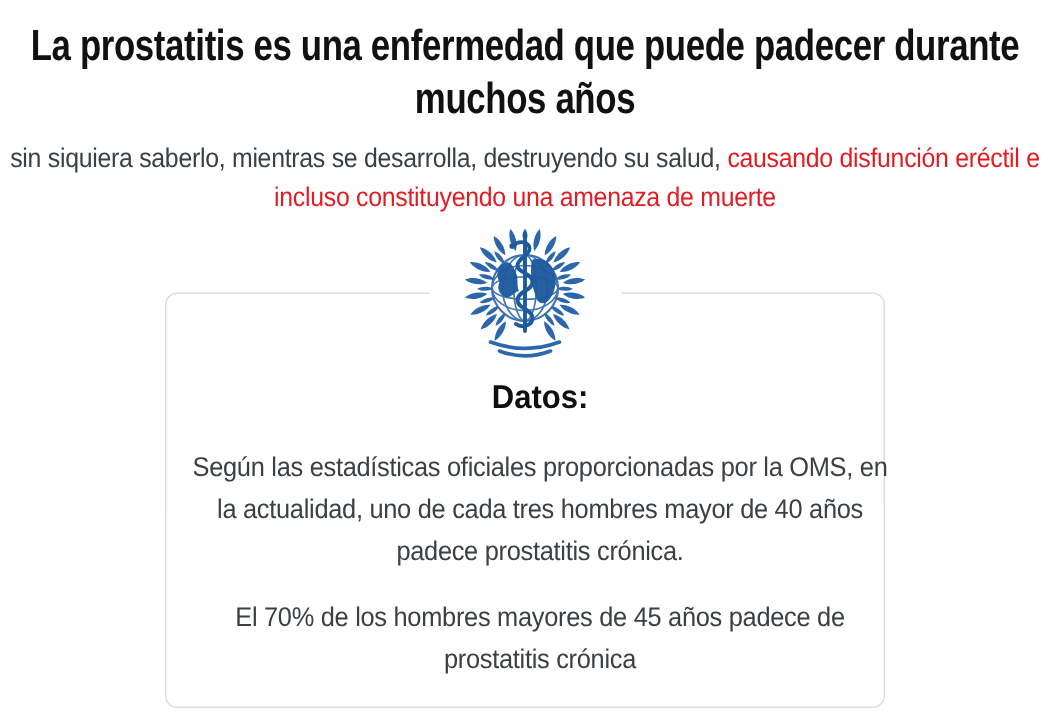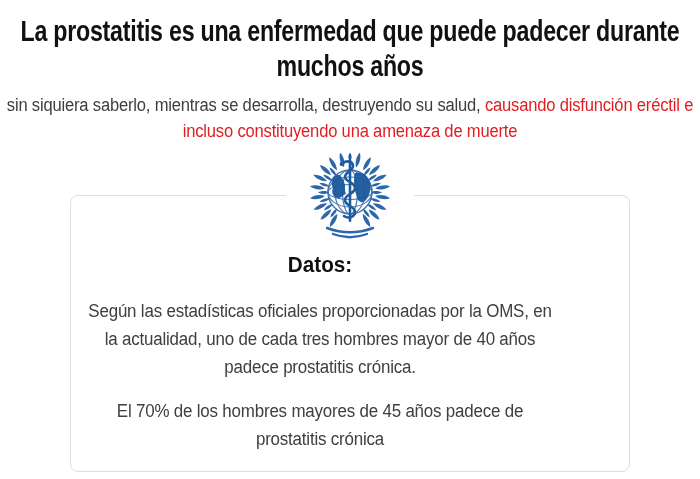--- a/index.html
+++ b/index.html
@@ -41,21 +41,21 @@
     line-height: 26px;
     letter-spacing: -0.2px;
     color: var(--body-gray, #3c4043);
   }
   .subtitle .red { color: var(--accent-red, #e11d23); }
 
   
   .card {
     position: relative;
     box-sizing: border-box;
-    width: 560px;
+    width: 480px;
     margin: 51px auto 0;
     border: 1px solid var(--card-border, #dcdfe0);
     border-radius: 8px;
     background: #ffffff;
     padding: 56px 0 18px;
   }
   .logo-wrap {
     position: absolute;
     top: -46px;
     left: 50%;

